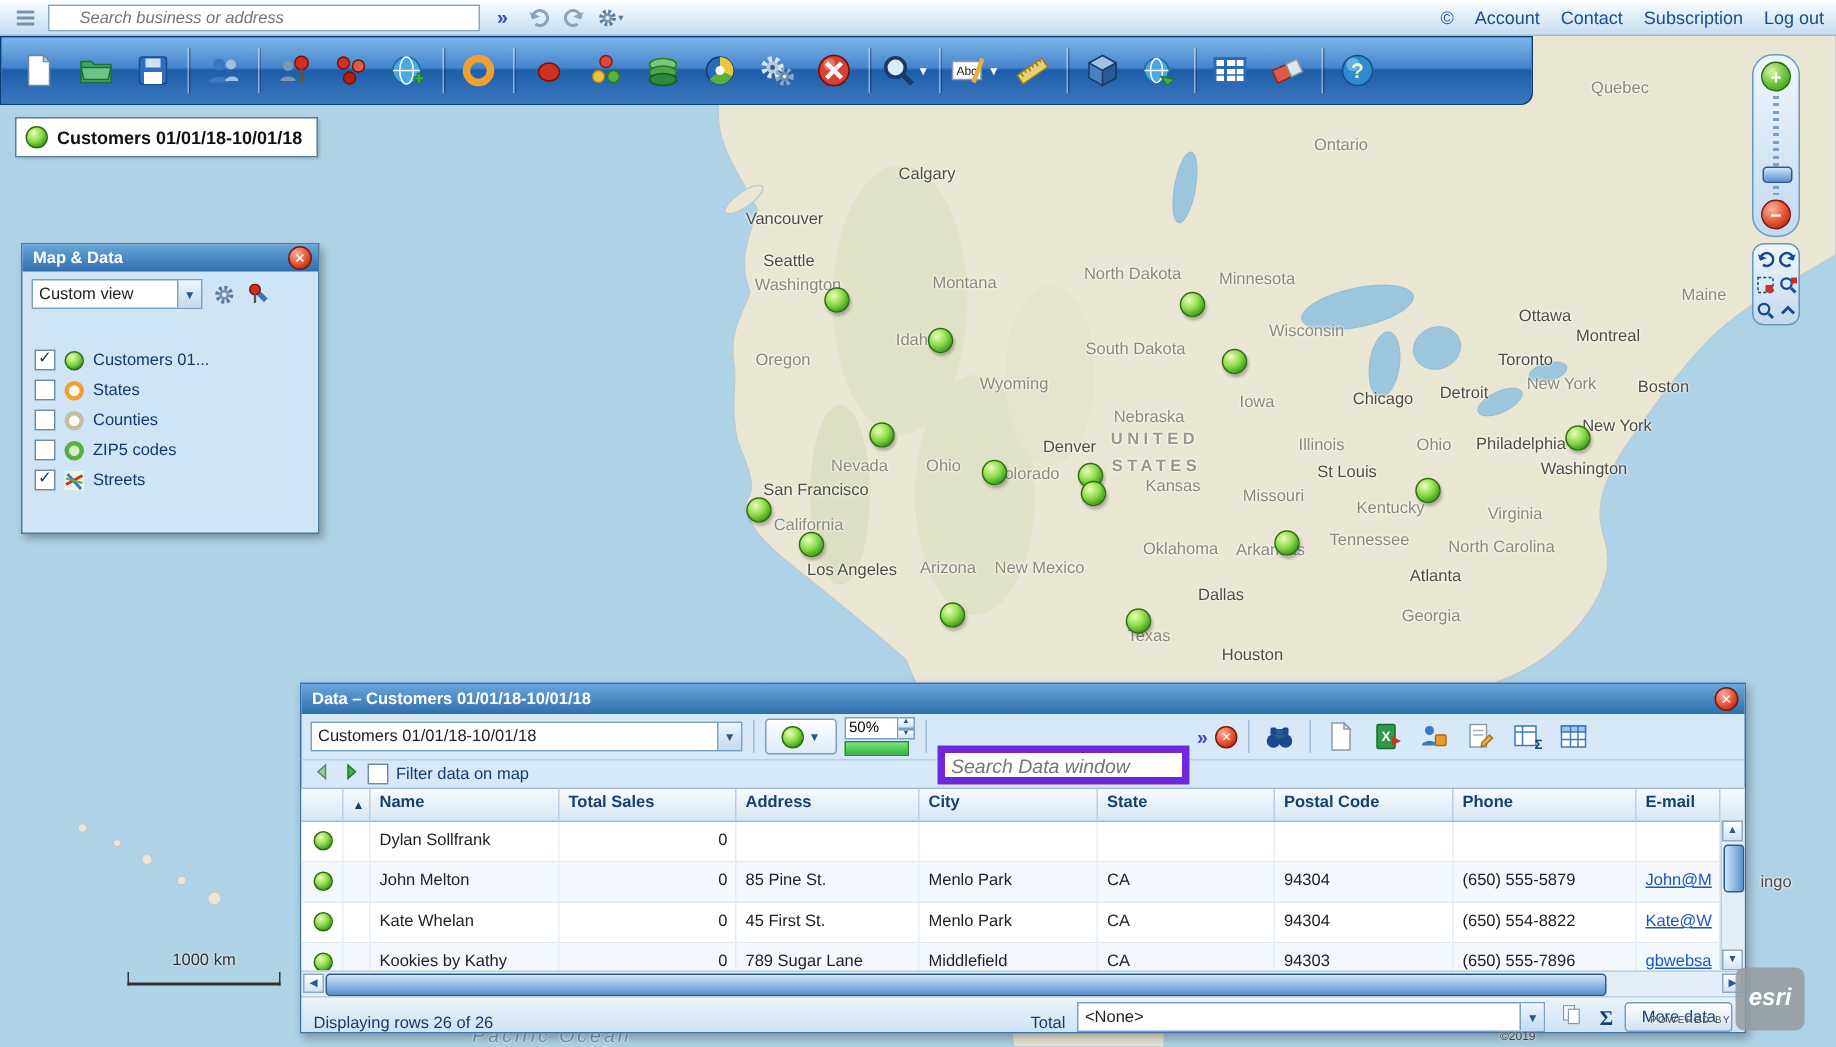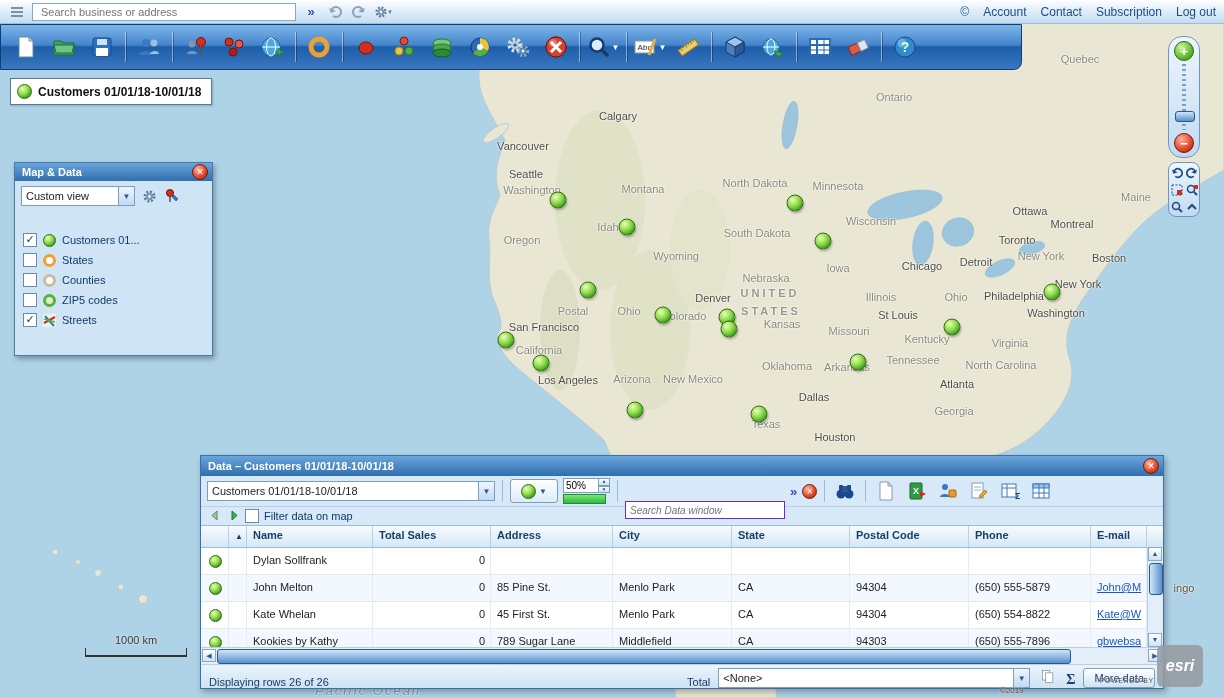--- a/index.html
+++ b/index.html
@@ -18,22 +18,22 @@
     background:radial-gradient(circle at 35% 30%,#eaffb4,#8cd94a 45%,#43a021 75%,#2a7a12);
     border:1px solid #2f6d10;box-shadow:1px 2px 2px rgba(0,0,0,.25);}
   .sphere{display:inline-block;width:13px;height:13px;border-radius:50%;
     background:radial-gradient(circle at 35% 30%,#eaffb4,#8cd94a 45%,#43a021 75%,#2a7a12);
     border:1px solid #2f6d10;vertical-align:middle;}
 
   
   #topbar{position:absolute;left:0;top:0;width:1224px;height:24px;
     background:linear-gradient(#fdfeff,#d9eaf7 60%,#c5ddf0);border-bottom:1px solid #9dbcd6;
     display:flex;align-items:center;gap:6px;padding:0 8px;box-sizing:border-box;z-index:40;}
-  #top-search{width:246px;height:16px;border:1px solid #8aa8c4;color:#8a9aa8;
-    font-size:11px;padding:0 8px;font-family:inherit;background:#fff;}
+  #top-search{width:246px;height:16px;border:1px solid #8aa8c4;font-style:italic;color:#8a9aa8;
+    font-size:11px;padding:0 20px;font-family:inherit;background:#fff;}
   .mini-btn{width:18px;height:18px;display:flex;align-items:center;justify-content:center;color:#2a5a9a;cursor:pointer;}
   #top-links{margin-left:auto;display:flex;align-items:center;gap:14px;color:#1a4e8a;font-size:12px;}
   #top-links span{cursor:pointer;}
   .copyright-badge{color:#2a5a9a;font-size:12px;}
 
   
   #toolbar{position:absolute;left:0;top:24px;width:1022px;height:46px;z-index:39;
     background:linear-gradient(180deg,#7db6e8 0%,#4585cc 45%,#1e5ea8 50%,#3a77c0 100%);
     border:1px solid #0c3f78;border-radius:0 0 8px 0;display:flex;align-items:center;padding:0 6px;box-sizing:border-box;}
   .tbtn{width:38px;height:38px;display:flex;align-items:center;justify-content:center;border-radius:4px;cursor:pointer;position:relative;}
@@ -94,21 +94,21 @@
   .symbol-btn{height:22px;width:46px;background:linear-gradient(#ffffff,#dcebf8);border:1px solid #7aa0c0;border-radius:3px;
     display:flex;align-items:center;justify-content:center;gap:3px;cursor:pointer;}
   .symbol-btn .caret{font-size:8px;color:#2a5a8a;}
   .spinwrap{display:flex;flex-direction:column;gap:1px;}
   .spin{display:flex;height:15px;}
   .spin input{width:30px;border:1px solid #7aa0c0;font-size:10px;padding:0 2px;font-family:inherit;}
   .spin .arrows{display:flex;flex-direction:column;width:11px;}
   .spin .arrows div{flex:1;border:1px solid #7aa0c0;border-left:none;background:linear-gradient(#fff,#cfe2f4);
     font-size:5px;line-height:5px;text-align:center;color:#2a5a8a;cursor:pointer;}
   .greenbar{width:41px;height:8px;background:linear-gradient(#7ae87a,#2fb83f);border:1px solid #2a8a30;}
-  #dw-search{width:150px;height:16px;border:1px solid #6d28d9;font-style:italic;color:#8a9aa8;font-size:10px;padding:0 4px;font-family:inherit;margin-top:38px;}
+  #dw-search{width:150px;height:16px;border:5px solid #6d28d9;font-style:italic;color:#8a9aa8;font-size:13px;padding:0 4px;font-family:inherit;margin-top:38px;}
   .wicon{width:26px;height:24px;display:flex;align-items:center;justify-content:center;cursor:pointer;}
   .wicon svg{width:20px;height:20px;}
   .go-glyph{color:#3a4ac0;font-weight:bold;font-size:13px;cursor:pointer;}
   .clear-btn{width:13px;height:13px;border-radius:50%;background:radial-gradient(circle at 35% 30%,#ffb0a0,#e05030 55%,#a01808);
     border:1px solid #7a1808;color:#fff;font-size:8px;display:flex;align-items:center;justify-content:center;cursor:pointer;}
   .w-filter{height:18px;display:flex;align-items:center;gap:5px;padding:0 8px;color:#123a6a;}
   .navarrow svg{width:13px;height:11px;}
 
   .w-table{flex:1;position:relative;background:#fff;border-top:1px solid #9ebcd8;overflow:hidden;}
   .thead{display:flex;height:21px;background:linear-gradient(#f6fbff,#d6e7f4);border-bottom:1px solid #9ebcd8;}
@@ -208,21 +208,21 @@
         <span class="mlabel city" style="left: 976px; top: 262px;">Detroit</span>
         <span class="mlabel state" style="left: 1041px; top: 256px;">New York</span>
         <span class="mlabel city" style="left: 1109px; top: 258px;">Boston</span>
         <span class="mlabel city" style="left: 713px; top: 298px;">Denver</span>
         <span class="mlabel country" style="left: 770px; top: 293px;">UNITED</span>
         <span class="mlabel country" style="left: 771px; top: 311px;">STATES</span>
         <span class="mlabel state" style="left: 881px; top: 297px;">Illinois</span>
         <span class="mlabel state" style="left: 956px; top: 297px;">Ohio</span>
         <span class="mlabel city" style="left: 1014px; top: 296px;">Philadelphia</span>
         <span class="mlabel city" style="left: 1078px; top: 284px;">New York</span>
-        <span class="mlabel state" style="left: 573px; top: 311px;">Postal</span>
+        <span class="mlabel state" style="left: 573px; top: 311px;">Nevada</span>
         <span class="mlabel state" style="left: 629px; top: 311px;">Ohio</span>
         <span class="mlabel state" style="left: 684px; top: 316px;">Colorado</span>
         <span class="mlabel state" style="left: 782px; top: 324px;">Kansas</span>
         <span class="mlabel state" style="left: 849px; top: 331px;">Missouri</span>
         <span class="mlabel city" style="left: 898px; top: 315px;">St Louis</span>
         <span class="mlabel state" style="left: 927px; top: 339px;">Kentucky</span>
         <span class="mlabel state" style="left: 1010px; top: 343px;">Virginia</span>
         <span class="mlabel city" style="left: 1056px; top: 313px;">Washington</span>
         <span class="mlabel city" style="left: 544px; top: 327px;">San Francisco</span>
         <span class="mlabel state" style="left: 539px; top: 350px;">California</span>

